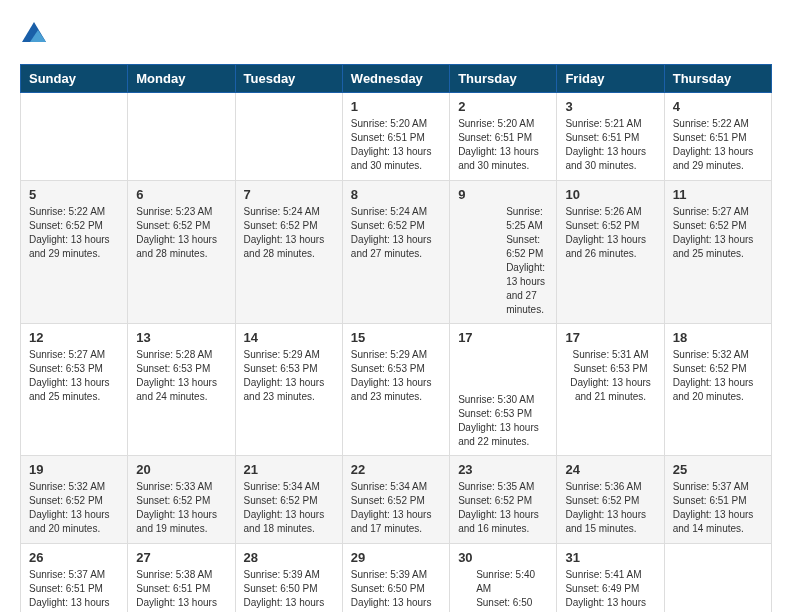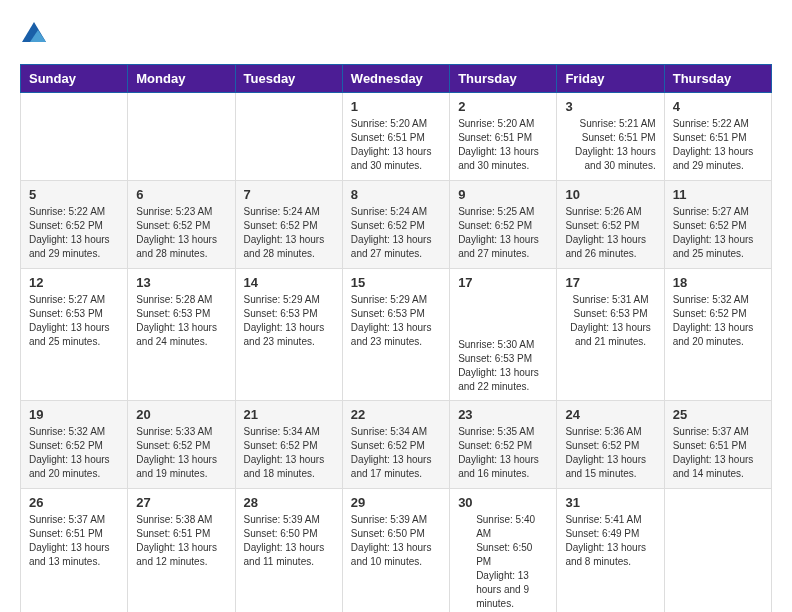--- a/index.html
+++ b/index.html
@@ -51,21 +51,21 @@
     .location {
       font-size: 15px;
       color: #444;
     }
     .calendar {
       width: 100%;
       border-collapse: collapse;
       border: 1px solid #ccc;
     }
     .calendar th {
-      background: #4c1d95;
+      background: #0c4a6e;
       color: #fff;
       text-align: left;
       padding: 6px 8px;
       font-size: 13px;
       font-weight: bold;
       border: 1px solid #1a5fa8;
     }
     .calendar td {
       vertical-align: top;
       padding: 6px 8px;
@@ -139,21 +139,21 @@
 Daylight: 13 hours and 30 minutes.</div>
         </td>
         <td>
           <span class="day-num">2</span>
           <div class="day-info" style="white-space: pre-line;">Sunrise: 5:20 AM
 Sunset: 6:51 PM
 Daylight: 13 hours and 30 minutes.</div>
         </td>
         <td>
           <span class="day-num">3</span>
-          <div class="day-info" style="white-space: pre-line; text-align: right;">Sunrise: 5:21 AM
+          <div class="day-info" style="white-space: pre-line;">Sunrise: 5:21 AM
 Sunset: 6:51 PM
 Daylight: 13 hours and 30 minutes.</div>
         </td>
         <td>
           <span class="day-num">4</span>
           <div class="day-info" style="white-space: pre-line;">Sunrise: 5:22 AM
 Sunset: 6:51 PM
 Daylight: 13 hours and 29 minutes.</div>
         </td>
       </tr>
@@ -177,21 +177,21 @@
 Daylight: 13 hours and 28 minutes.</div>
         </td>
         <td>
           <span class="day-num">8</span>
           <div class="day-info" style="white-space: pre-line;">Sunrise: 5:24 AM
 Sunset: 6:52 PM
 Daylight: 13 hours and 27 minutes.</div>
         </td>
         <td>
           <span class="day-num">9</span>
-          <div class="day-info" style="white-space: pre-line;">Sunrise: 5:25 AM
+          <div class="day-info" style="white-space: pre-line; margin-left: 48px;">Sunrise: 5:25 AM
 Sunset: 6:52 PM
 Daylight: 13 hours and 27 minutes.</div>
         </td>
         <td>
           <span class="day-num">10</span>
           <div class="day-info" style="white-space: pre-line;">Sunrise: 5:26 AM
 Sunset: 6:52 PM
 Daylight: 13 hours and 26 minutes.</div>
         </td>
         <td>

